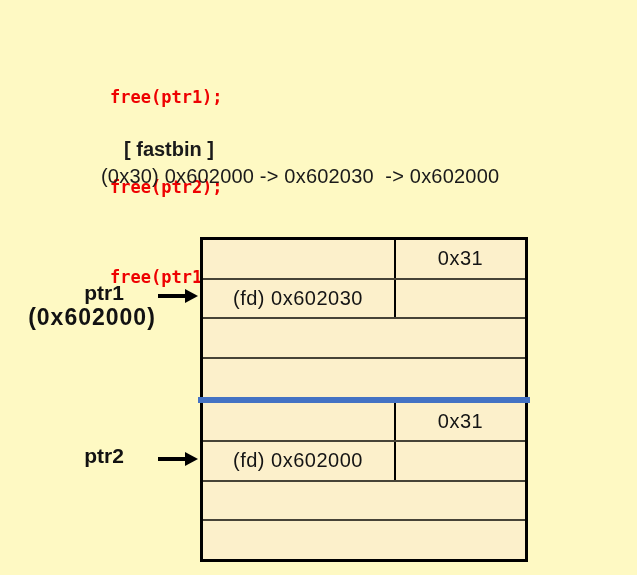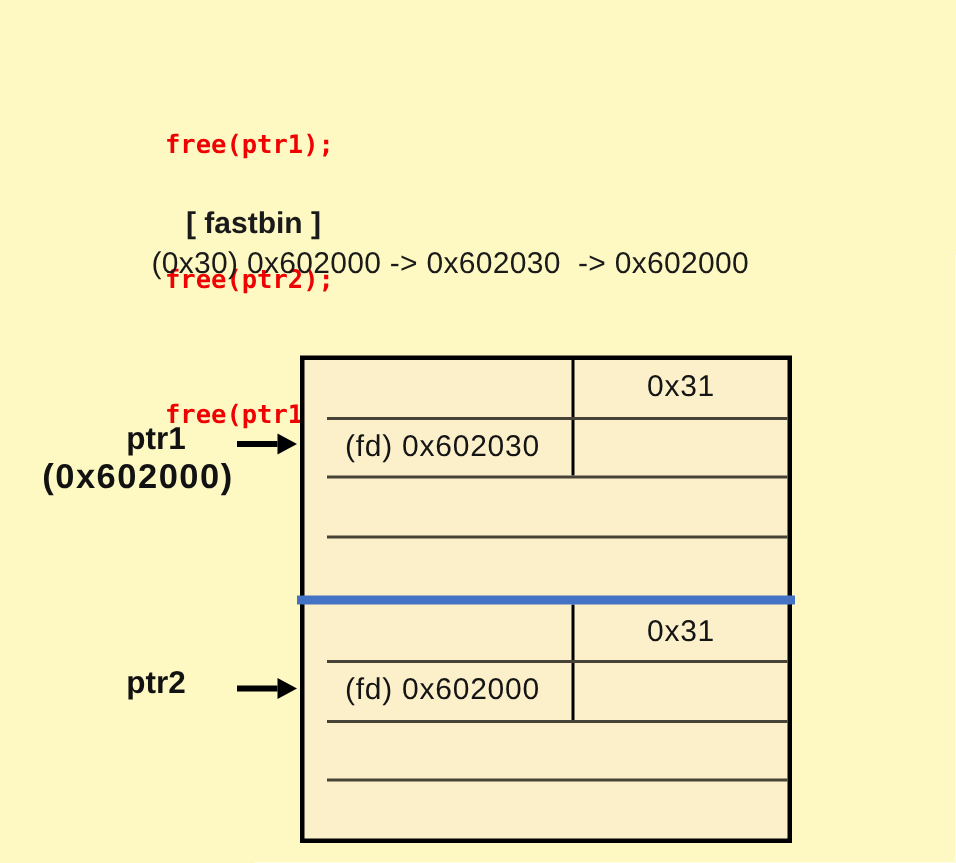--- a/index.html
+++ b/index.html
@@ -63,21 +63,20 @@
     border: 3px solid #000000;
     background: #fcf0cb;
     display: flex;
     flex-direction: column;
   }
   .chunk {
     flex: 1;
     display: flex;
     flex-direction: column;
     min-height: 0;
-    margin-left: 15px;
   }
   .hrow {
     flex: 1;
     display: flex;
     min-height: 0;
   }
   .hrow + .hrow {
     border-top: 2px solid #474337;
   }
   .chunk-separator {
@@ -91,23 +90,23 @@
   .cell {
     display: flex;
     align-items: center;
     box-sizing: border-box;
     font-size: 20px;
     letter-spacing: 0.5px;
     color: #141414;
   }
   .cell.left {
     flex: none;
-    width: 165px;
+    width: 193px;
     border-right: 2px solid #000000;
-    padding-left: 12px;
+    padding-left: 30px;
   }
   .cell.right {
     flex: 1;
     justify-content: center;
   }
 
   
   .pointer-label {
     position: absolute;
     left: 6px;

